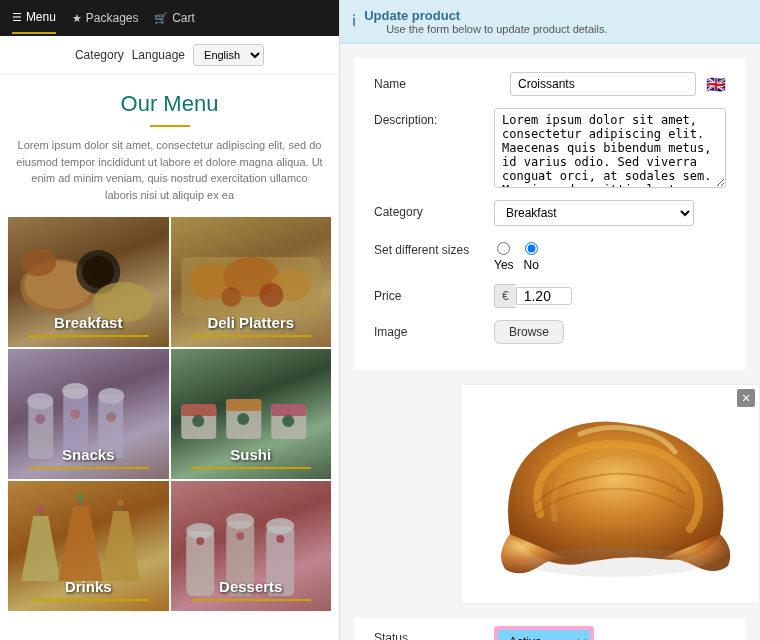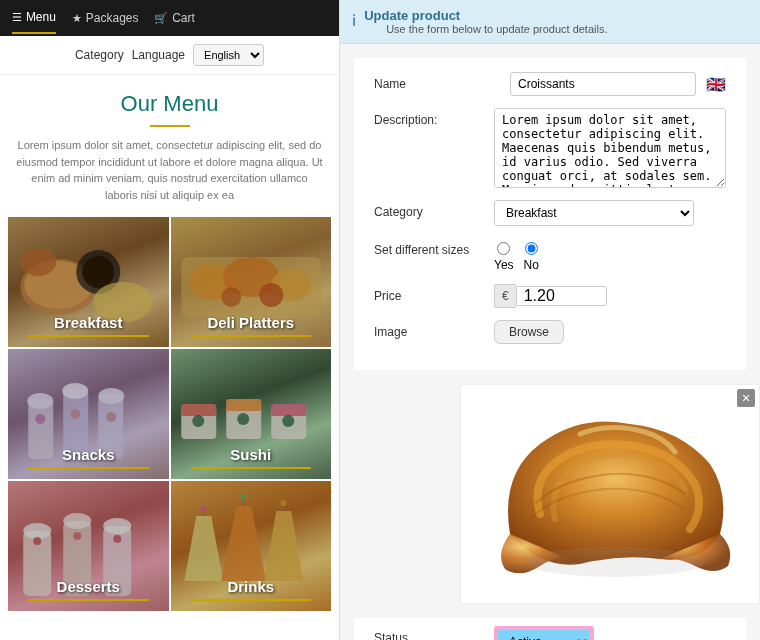--- a/index.html
+++ b/index.html
@@ -211,22 +211,22 @@
       border-right: none;
       border-radius: 3px 0 0 3px;
       padding: 4px 7px;
       font-size: 12px;
       color: #555;
     }
     .price-input {
       border: 1px solid #ccc;
       border-radius: 0 3px 3px 0;
       padding: 0 7px;
-      font-size: 16px;
-      width: 91px;
+      font-size: 14px;
+      width: 56px;
     }
 
     .browse-btn {
       background: #f0f0f0;
       border: 1px solid #ccc;
       border-radius: 6px;
       padding: 4px 14px;
       font-size: 12px;
       cursor: pointer;
       color: #333;
@@ -393,53 +393,53 @@
           <rect x="100" y="55" width="35" height="12" rx="2" fill="#e06080" opacity="0.8"></rect>
           <circle cx="27" cy="72" r="6" fill="#1a6030" opacity="0.7"></circle>
           <circle cx="72" cy="70" r="6" fill="#1a6030" opacity="0.7"></circle>
           <circle cx="117" cy="72" r="6" fill="#1a6030" opacity="0.7"></circle>
         </svg>
       </div>
       <div class="grid-item-label">Sushi</div>
     </div>
 
     <div class="grid-item">
+      <div class="grid-item-bg bg-drinks" style="background: linear-gradient(160deg,#f0b050 0%,#c07020 40%,#ffe080 70%,#e09030 100%);">
+        <svg width="100%" height="100%" viewBox="0 0 160 130" xmlns="http://www.w3.org/2000/svg" style="position:absolute;top:0;left:0;">
+          <polygon points="25,35 40,35 52,100 13,100" fill="#f0e080" opacity="0.85"></polygon>
+          <polygon points="65,25 80,25 95,100 50,100" fill="#f09030" opacity="0.85"></polygon>
+          <polygon points="105,30 120,30 132,100 93,100" fill="#f0c050" opacity="0.85"></polygon>
+          <line x1="32" y1="35" x2="32" y2="30" stroke="#888" stroke-width="1.5"></line>
+          <line x1="72" y1="25" x2="72" y2="18" stroke="#888" stroke-width="1.5"></line>
+          <line x1="112" y1="30" x2="112" y2="24" stroke="#888" stroke-width="1.5"></line>
+          <circle cx="32" cy="28" r="3" fill="#f060a0" opacity="0.8"></circle>
+          <circle cx="72" cy="16" r="3" fill="#60c060" opacity="0.8"></circle>
+          <circle cx="112" cy="22" r="3" fill="#f0a030" opacity="0.8"></circle>
+        </svg>
+      </div>
+      <div class="grid-item-label">Drinks</div>
+    </div>
+
+    <div class="grid-item">
       <div class="grid-item-bg bg-desserts" style="background: linear-gradient(160deg,#f0a0a0 0%,#c06060 40%,#ffb0c0 70%,#d08080 100%);">
         <svg width="100%" height="100%" viewBox="0 0 160 130" xmlns="http://www.w3.org/2000/svg" style="position:absolute;top:0;left:0;">
           <rect x="15" y="50" width="28" height="65" rx="6" fill="#f8e8e0" opacity="0.85"></rect>
           <rect x="55" y="40" width="28" height="75" rx="6" fill="#f0d8d0" opacity="0.85"></rect>
           <rect x="95" y="45" width="28" height="70" rx="6" fill="#f8e0e8" opacity="0.85"></rect>
           <ellipse cx="29" cy="50" rx="14" ry="8" fill="#fff" opacity="0.8"></ellipse>
           <ellipse cx="69" cy="40" rx="14" ry="8" fill="#fff8f0" opacity="0.8"></ellipse>
           <ellipse cx="109" cy="45" rx="14" ry="8" fill="#fff" opacity="0.8"></ellipse>
           <circle cx="29" cy="60" r="4" fill="#c04040" opacity="0.7"></circle>
           <circle cx="69" cy="55" r="4" fill="#d06060" opacity="0.7"></circle>
           <circle cx="109" cy="58" r="4" fill="#c04050" opacity="0.7"></circle>
         </svg>
       </div>
       <div class="grid-item-label">Desserts</div>
     </div>
 
-    <div class="grid-item">
-      <div class="grid-item-bg bg-drinks" style="background: linear-gradient(160deg,#f0b050 0%,#c07020 40%,#ffe080 70%,#e09030 100%);">
-        <svg width="100%" height="100%" viewBox="0 0 160 130" xmlns="http://www.w3.org/2000/svg" style="position:absolute;top:0;left:0;">
-          <polygon points="25,35 40,35 52,100 13,100" fill="#f0e080" opacity="0.85"></polygon>
-          <polygon points="65,25 80,25 95,100 50,100" fill="#f09030" opacity="0.85"></polygon>
-          <polygon points="105,30 120,30 132,100 93,100" fill="#f0c050" opacity="0.85"></polygon>
-          <line x1="32" y1="35" x2="32" y2="30" stroke="#888" stroke-width="1.5"></line>
-          <line x1="72" y1="25" x2="72" y2="18" stroke="#888" stroke-width="1.5"></line>
-          <line x1="112" y1="30" x2="112" y2="24" stroke="#888" stroke-width="1.5"></line>
-          <circle cx="32" cy="28" r="3" fill="#f060a0" opacity="0.8"></circle>
-          <circle cx="72" cy="16" r="3" fill="#60c060" opacity="0.8"></circle>
-          <circle cx="112" cy="22" r="3" fill="#f0a030" opacity="0.8"></circle>
-        </svg>
-      </div>
-      <div class="grid-item-label">Drinks</div>
-    </div>
-
   </div>
 </div>
 
 <div class="right-panel">
 
   <div class="info-bar">
     <span class="info-icon">ℹ</span>
     <div>
       <div class="info-title">Update product</div>
       <div class="info-sub">Use the form below to update product details.</div>

